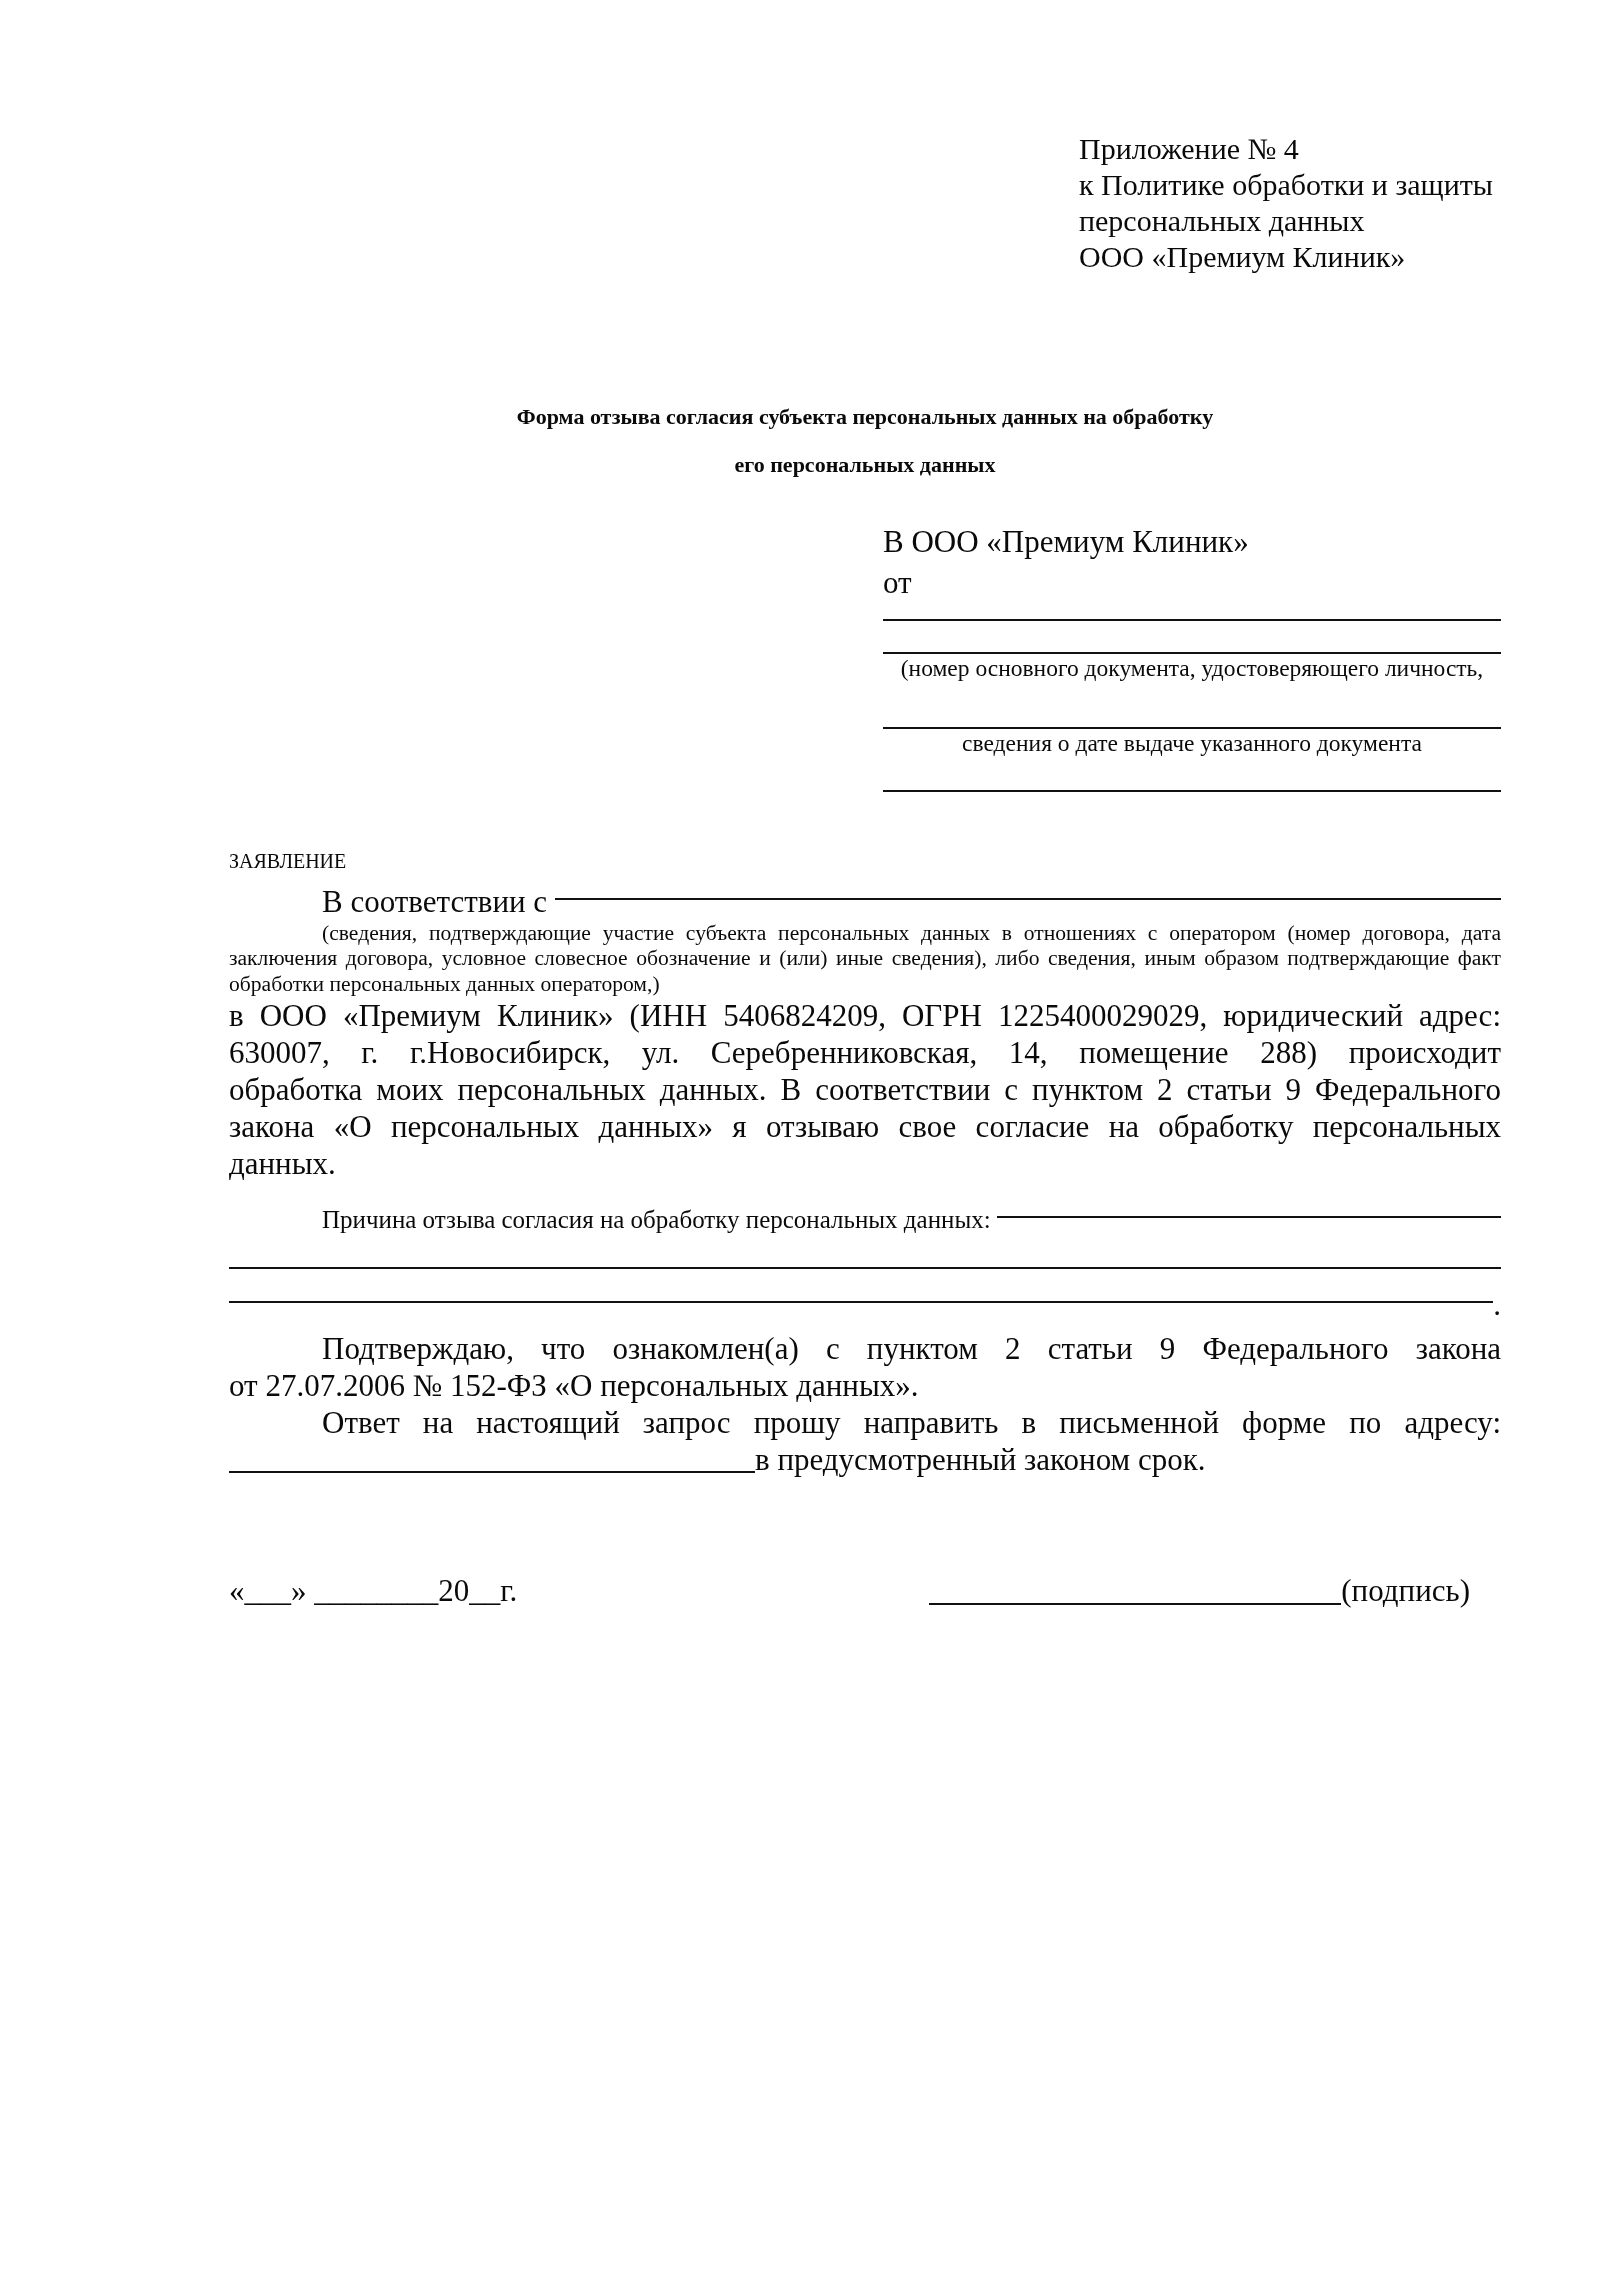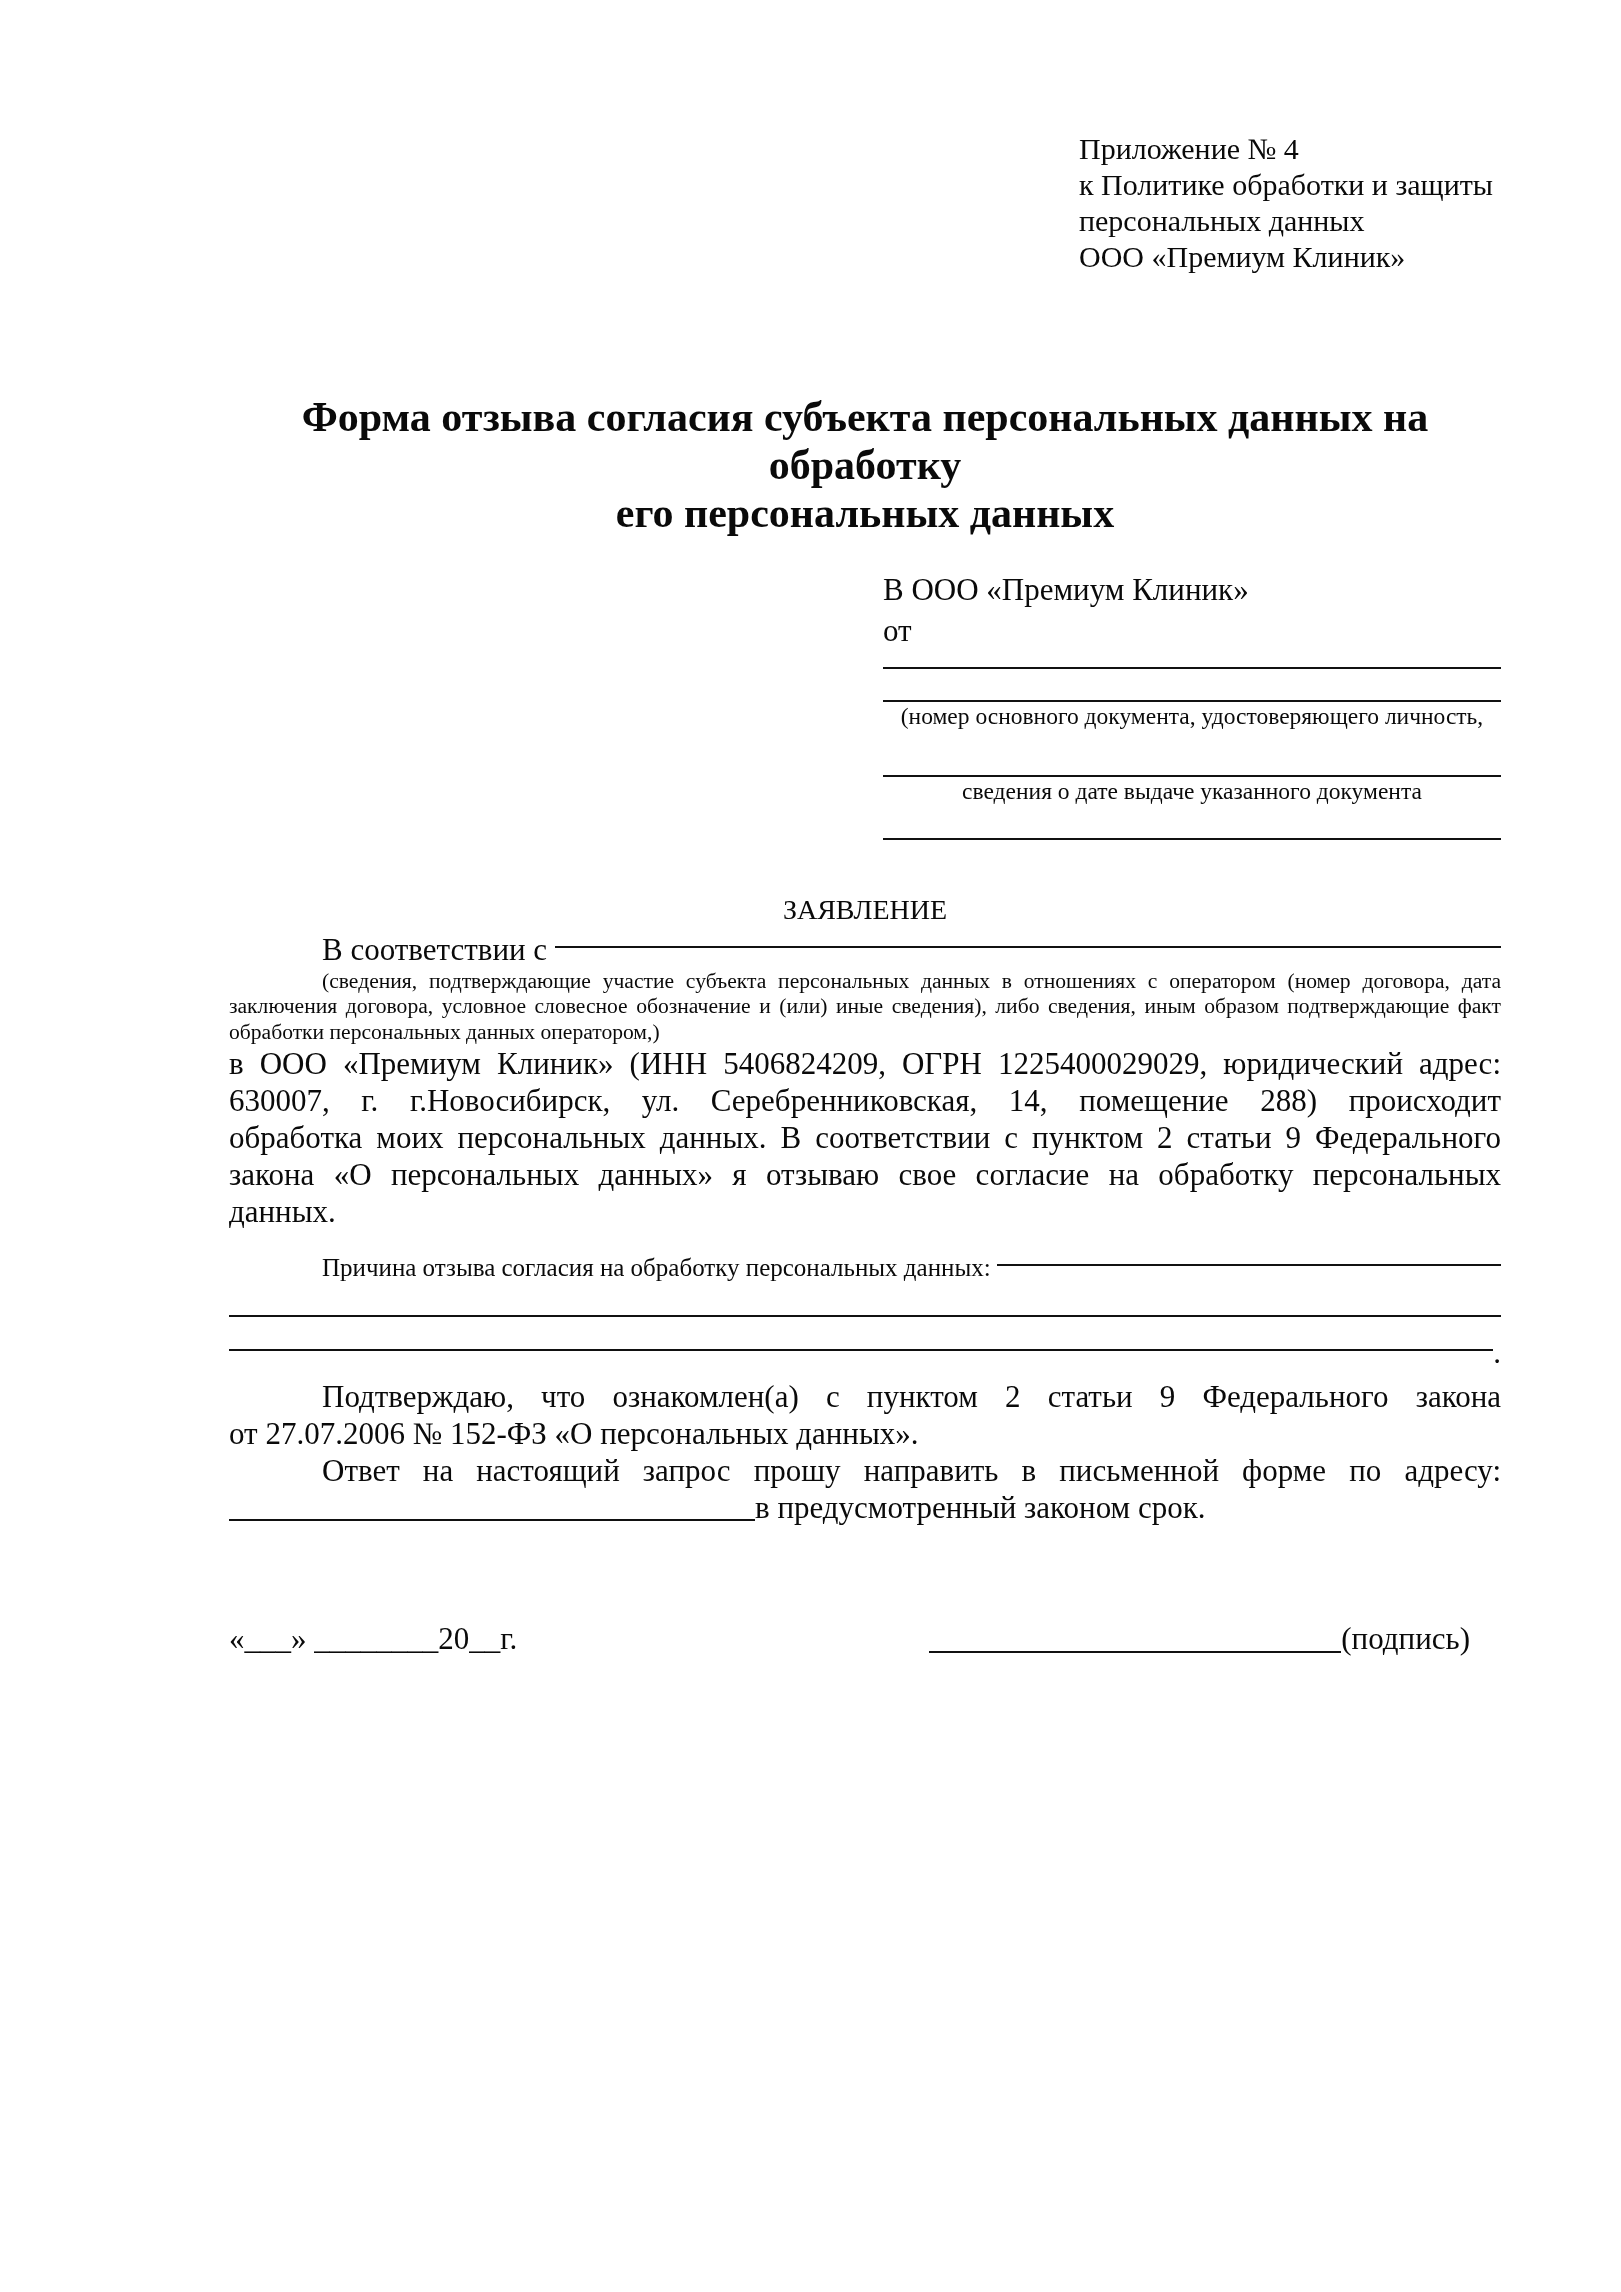--- a/index.html
+++ b/index.html
@@ -4,30 +4,30 @@
 <style>
   html,body{margin:0;padding:0;background:#fff;}
   .page{position:relative;width:1621px;height:2293px;background:#ffffff;
         font-family:"Liberation Serif","DejaVu Serif",serif;color:#0a0a0a;overflow:hidden;}
   .content{position:absolute;left:229px;top:0;width:1272px;}
 
   
   .appendix{margin-top:131px;margin-left:850px;font-size:30px;line-height:36px;}
 
   
-  .title{margin-top:118px;text-align:center;font-weight:bold;font-size:42px;line-height:48px;}
+  .title{margin-top:118px;text-align:center;font-weight:bold;font-size:22px;line-height:48px;}
 
   
   .addressee{margin-left:654px;margin-top:32px;width:618px;font-size:31px;}
   .addr-to{height:41px;line-height:41px;}
   .addr-from{height:41px;line-height:41px;}
   .field-line{border-bottom:2.9px solid #111;}
   .field-label{text-align:center;font-size:23.5px;height:29px;line-height:29px;}
 
-  .heading{margin-top:49px;text-align:center;font-size:28px;height:41px;line-height:41px;}
+  .heading{margin-top:49px;font-size:20px;height:41px;line-height:41px;}
 
   .row{display:flex;align-items:center;}
   .fill{flex:1;border-bottom:2.9px solid #111;margin-bottom:4.9px;}
 
   .intro-row{height:39px;font-size:31px;line-height:39px;}
   .intro-row .lead{margin-left:93px;white-space:pre;}
 
   .note{font-size:21.6px;line-height:25.5px;}
   .note .jl{text-align:justify;text-align-last:justify;}
   .note .first{text-indent:93px;}

